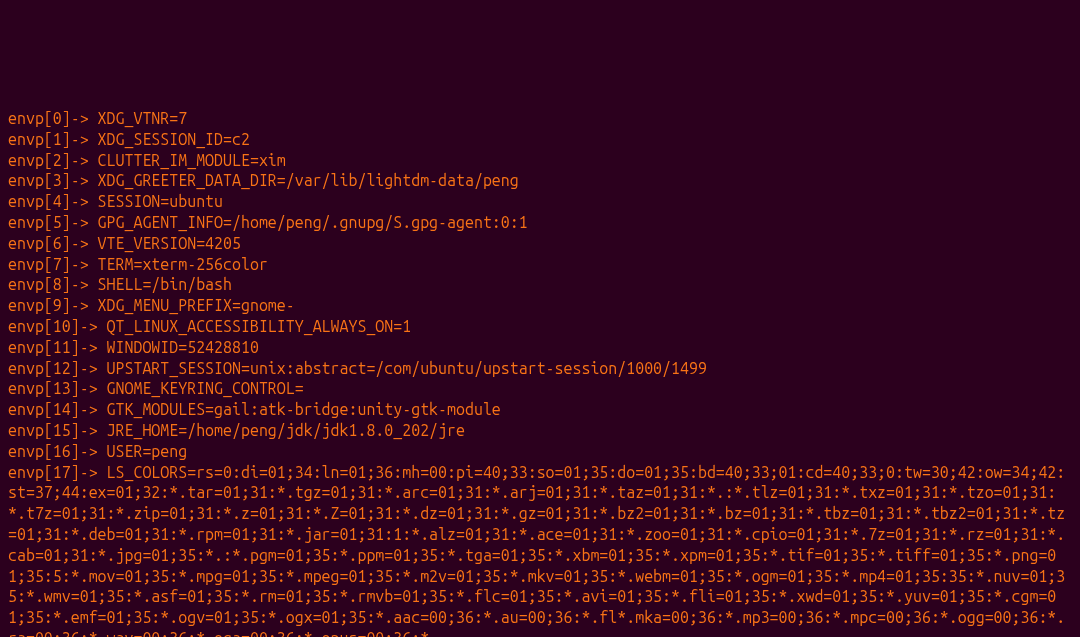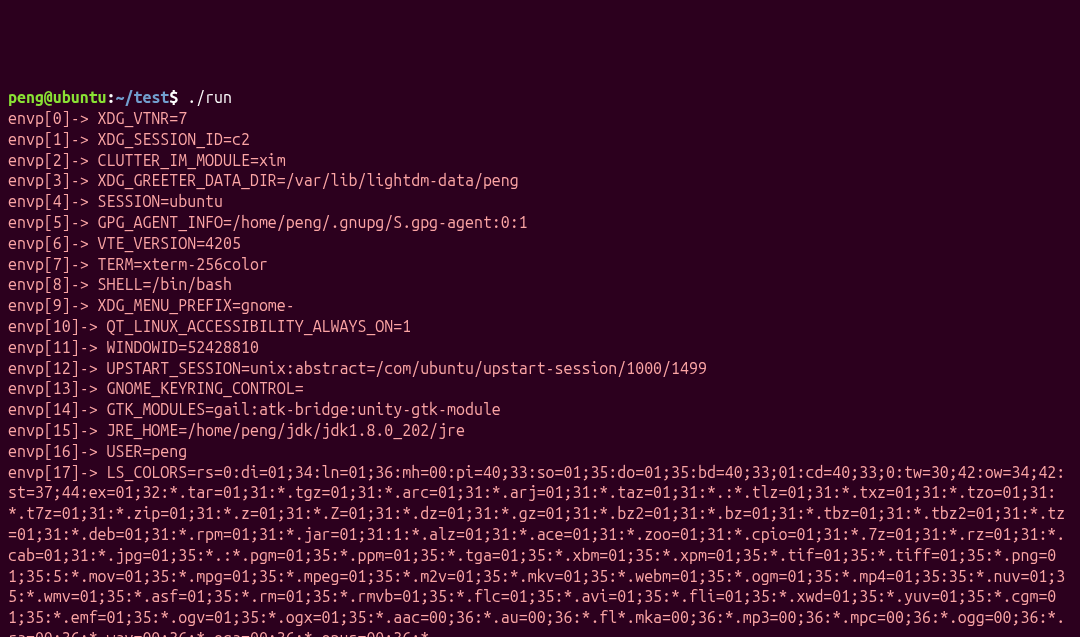--- a/index.html
+++ b/index.html
@@ -15,24 +15,24 @@
       width: 1080px;
       height: 637px;
       overflow: hidden;
     }
     .prompt-user { color: #8ae234; font-weight: bold; }
     .prompt-host { color: #8ae234; font-weight: bold; }
     .prompt-colon { color: #ffffff; font-weight: bold; }
     .prompt-path { color: #729fcf; font-weight: bold; }
     .prompt-dollar { color: #ffffff; font-weight: bold; }
     .cmd { color: #ffffff; }
-    .out { color: #fca5a5; display: block; }
+    .out { color: #f97316; display: block; }
   </style>
 </head>
 <body>
 
 
 
-<div><span><span class="prompt-user">peng</span><span class="prompt-user">@</span><span class="prompt-host">ubuntu</span><span class="prompt-colon">:</span><span class="prompt-path">~/test</span><span class="prompt-dollar">$ </span><span class="cmd">./run</span></span>
+<div>
 <span class="out">envp[0]-&gt; XDG_VTNR=7</span><span class="out">envp[1]-&gt; XDG_SESSION_ID=c2</span><span class="out">envp[2]-&gt; CLUTTER_IM_MODULE=xim</span><span class="out">envp[3]-&gt; XDG_GREETER_DATA_DIR=/var/lib/lightdm-data/peng</span><span class="out">envp[4]-&gt; SESSION=ubuntu</span><span class="out">envp[5]-&gt; GPG_AGENT_INFO=/home/peng/.gnupg/S.gpg-agent:0:1</span><span class="out">envp[6]-&gt; VTE_VERSION=4205</span><span class="out">envp[7]-&gt; TERM=xterm-256color</span><span class="out">envp[8]-&gt; SHELL=/bin/bash</span><span class="out">envp[9]-&gt; XDG_MENU_PREFIX=gnome-</span><span class="out">envp[10]-&gt; QT_LINUX_ACCESSIBILITY_ALWAYS_ON=1</span><span class="out">envp[11]-&gt; WINDOWID=52428810</span><span class="out">envp[12]-&gt; UPSTART_SESSION=unix:abstract=/com/ubuntu/upstart-session/1000/1499</span><span class="out">envp[13]-&gt; GNOME_KEYRING_CONTROL=</span><span class="out">envp[14]-&gt; GTK_MODULES=gail:atk-bridge:unity-gtk-module</span><span class="out">envp[15]-&gt; JRE_HOME=/home/peng/jdk/jdk1.8.0_202/jre</span><span class="out">envp[16]-&gt; USER=peng</span><span class="out">envp[17]-&gt; LS_COLORS=rs=0:di=01;34:ln=01;36:mh=00:pi=40;33:so=01;35:do=01;35:bd=40;33;01:cd=40;33;0:tw=30;42:ow=34;42:st=37;44:ex=01;32:*.tar=01;31:*.tgz=01;31:*.arc=01;31:*.arj=01;31:*.taz=01;31:*.:*.tlz=01;31:*.txz=01;31:*.tzo=01;31:*.t7z=01;31:*.zip=01;31:*.z=01;31:*.Z=01;31:*.dz=01;31:*.gz=01;31:*.bz2=01;31:*.bz=01;31:*.tbz=01;31:*.tbz2=01;31:*.tz=01;31:*.deb=01;31:*.rpm=01;31:*.jar=01;31:1:*.alz=01;31:*.ace=01;31:*.zoo=01;31:*.cpio=01;31:*.7z=01;31:*.rz=01;31:*.cab=01;31:*.jpg=01;35:*.:*.pgm=01;35:*.ppm=01;35:*.tga=01;35:*.xbm=01;35:*.xpm=01;35:*.tif=01;35:*.tiff=01;35:*.png=01;35:5:*.mov=01;35:*.mpg=01;35:*.mpeg=01;35:*.m2v=01;35:*.mkv=01;35:*.webm=01;35:*.ogm=01;35:*.mp4=01;35:35:*.nuv=01;35:*.wmv=01;35:*.asf=01;35:*.rm=01;35:*.rmvb=01;35:*.flc=01;35:*.avi=01;35:*.fli=01;35:*.xwd=01;35:*.yuv=01;35:*.cgm=01;35:*.emf=01;35:*.ogv=01;35:*.ogx=01;35:*.aac=00;36:*.au=00;36:*.fl*.mka=00;36:*.mp3=00;36:*.mpc=00;36:*.ogg=00;36:*.ra=00;36:*.wav=00;36:*.oga=00;36:*.opus=00;36:*</span></div>
 
 
 
 
 </body></html>

